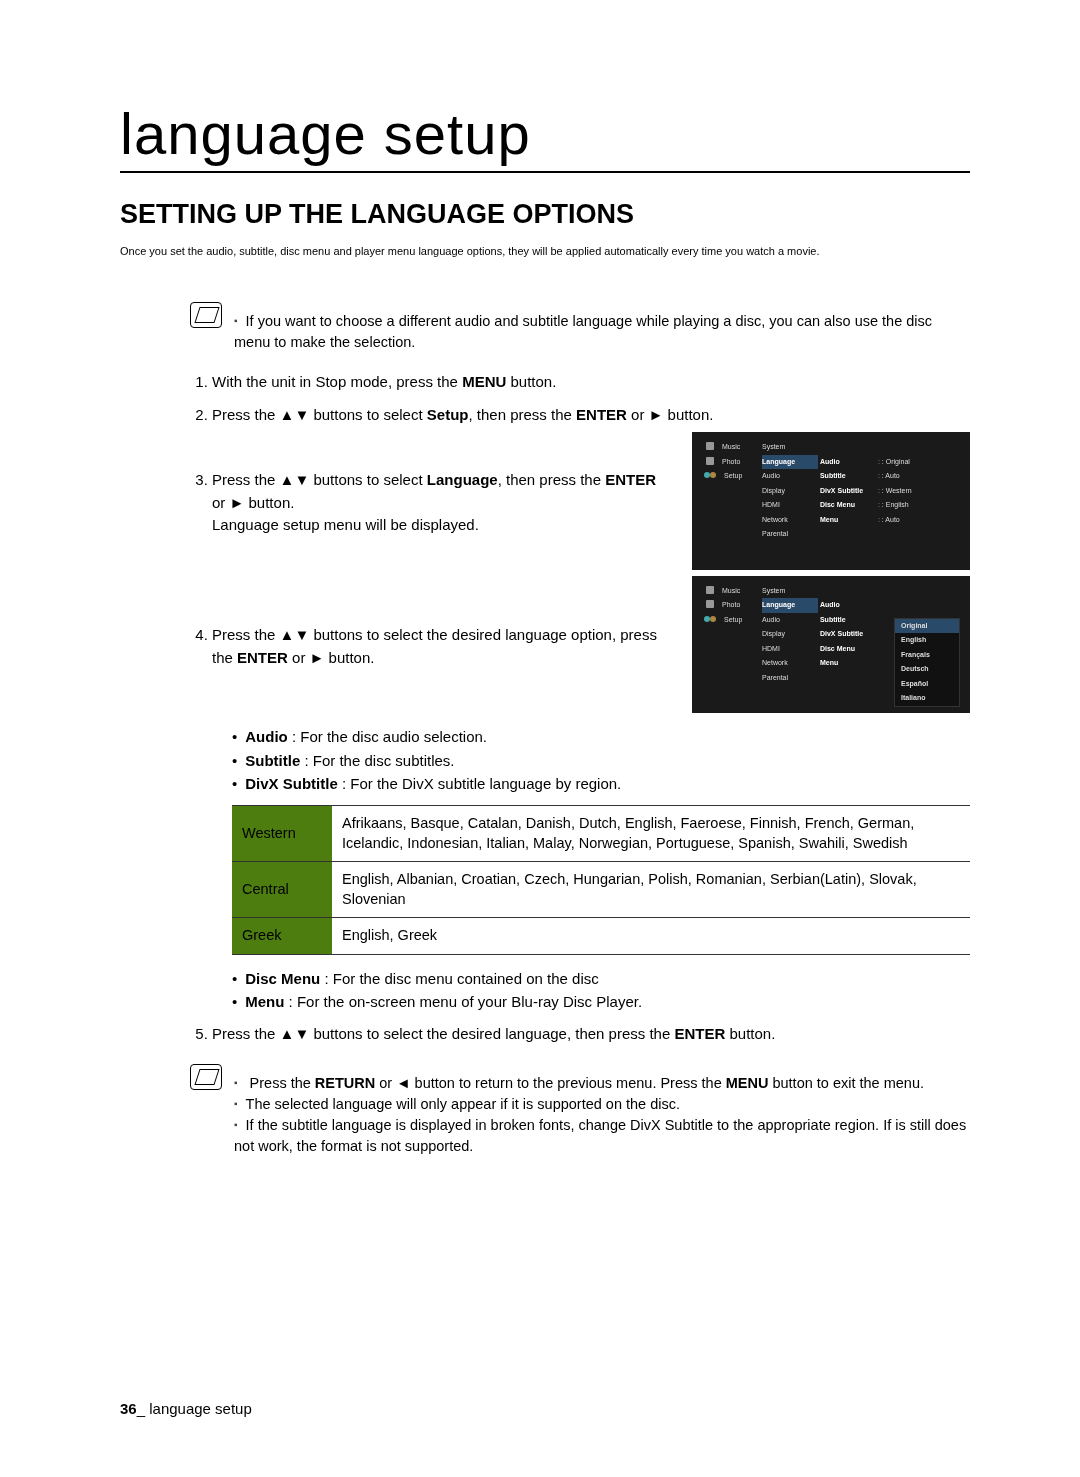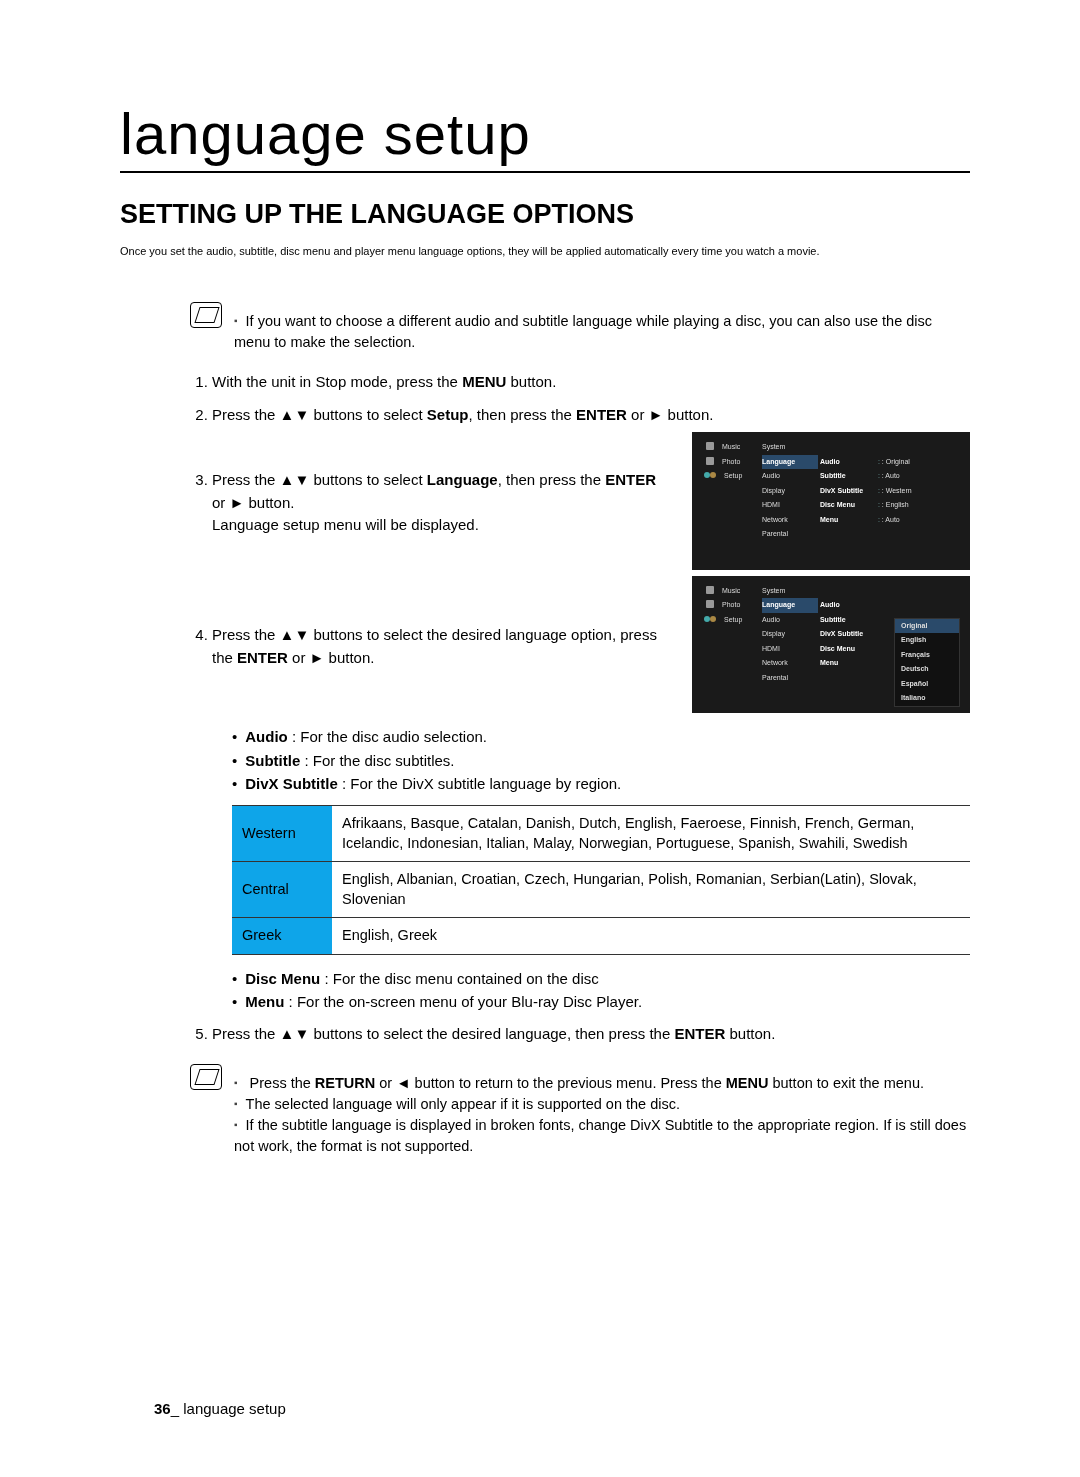--- a/index.html
+++ b/index.html
@@ -123,29 +123,28 @@
   }
   table.regions td {
     border-top: 1px solid #333;
     border-bottom: 1px solid #333;
     padding: 8px 10px;
     vertical-align: middle;
     line-height: 1.35;
   }
   table.regions td.h {
     width: 100px;
-    background: #0ea5e9;
+    background: #4d7c0f;
   }
 
   .footer {
     position: absolute;
     left: 120px;
     bottom: 60px;
     font-size: 15px;
-    margin-left: 34px;
   }
   .footer .pn { font-weight: bold; }
 </style>
 </head>
 <body>
 
 <div class="page">
   <h1 class="title">language setup</h1>
   <h2 class="section-head">SETTING UP THE LANGUAGE OPTIONS</h2>
   <p class="intro">Once you set the audio, subtitle, disc menu and player menu language options, they will be applied automatically every time you watch a movie.</p>

